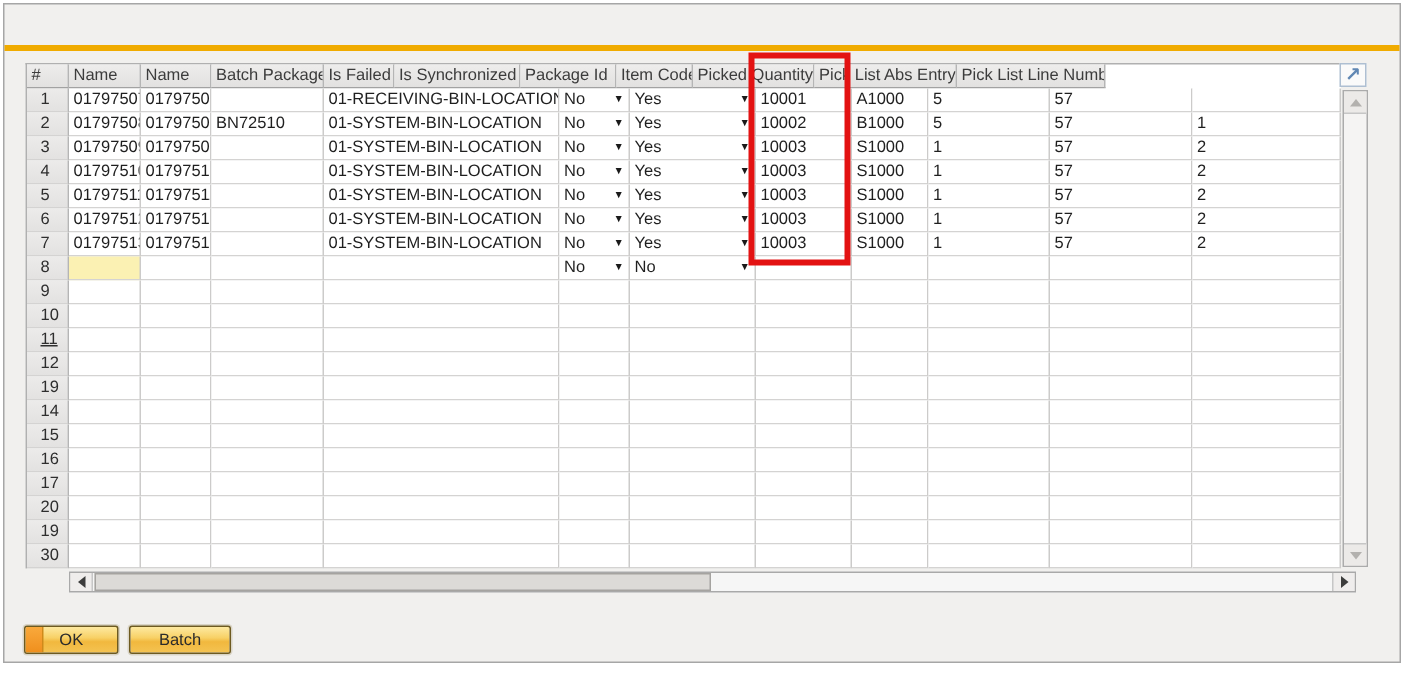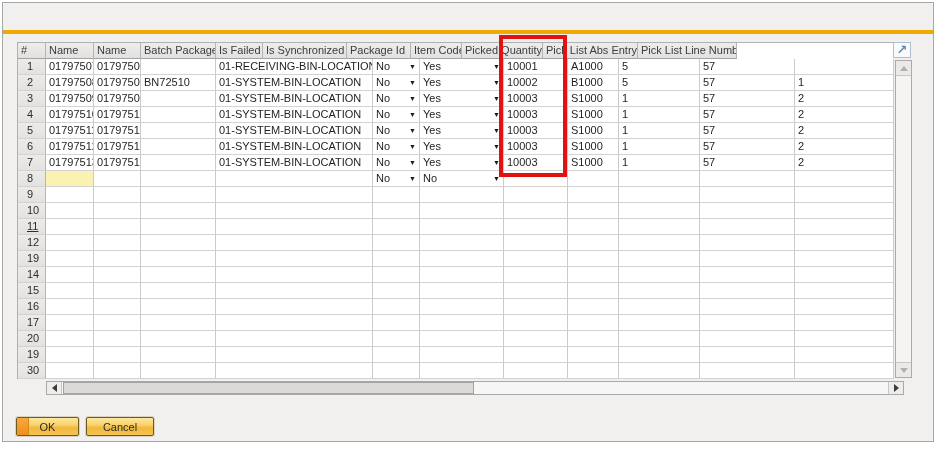--- a/index.html
+++ b/index.html
@@ -940,17 +940,17 @@
       <div class="hs-btn hs-right">
         <div class="tri tri-right"></div>
       </div>
     </div>
 
     <div class="btn btn-ok">
       <div class="ok-accent"></div>
       <span class="btn-label">OK</span>
     </div>
     <div class="btn btn-cancel">
-      <span class="btn-label">Cancel</span>
+      <span class="btn-label">Batch</span>
     </div>
 
   </div>
 </div>
 
 </body></html>

